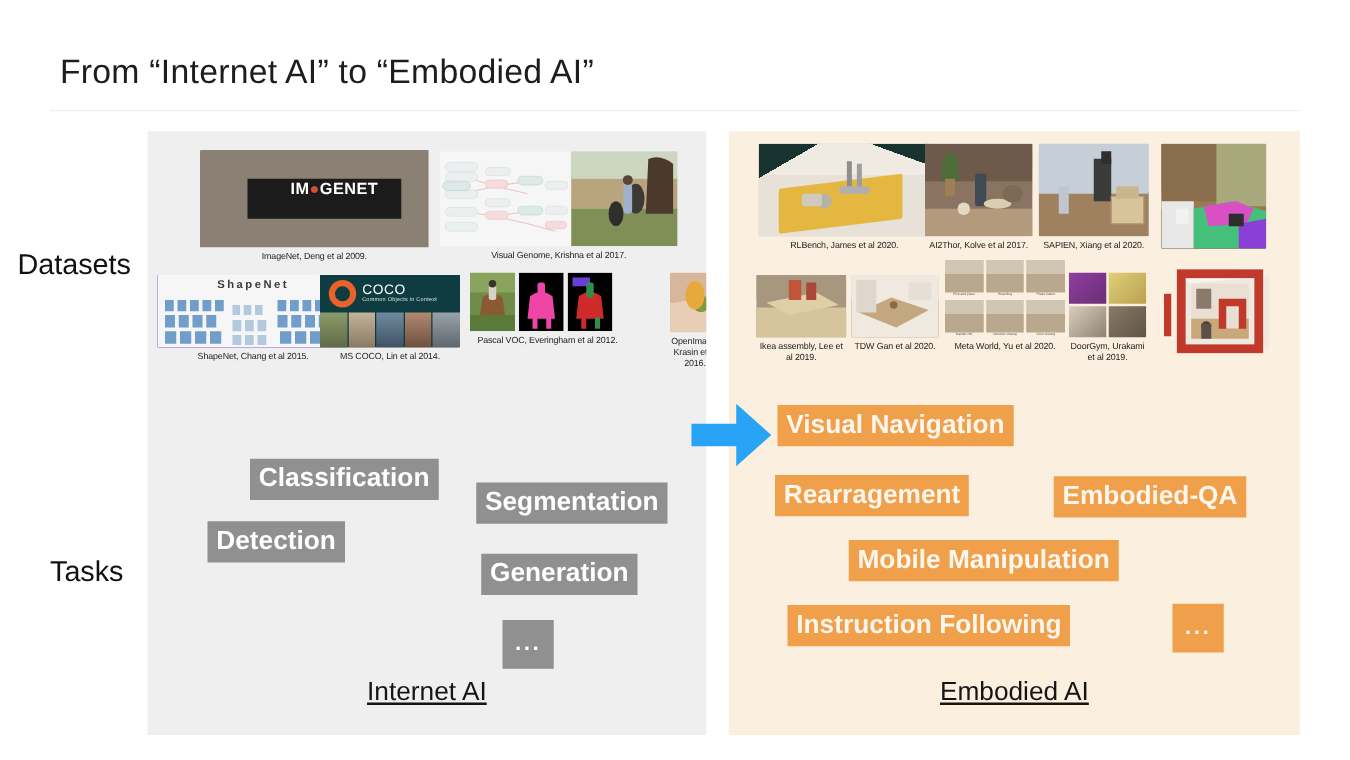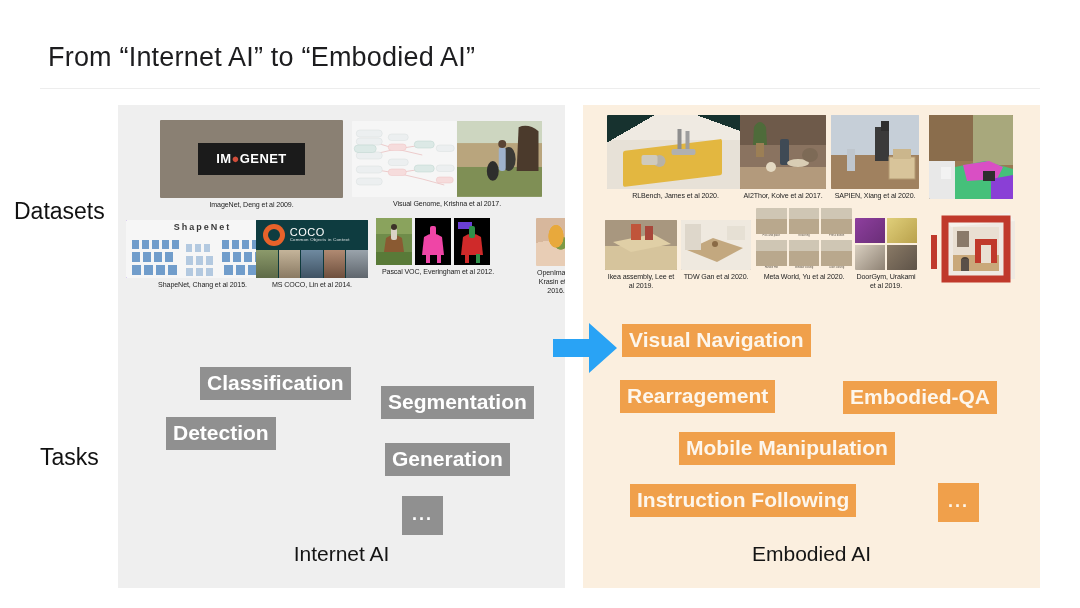--- a/index.html
+++ b/index.html
@@ -64,20 +64,21 @@
     background: #fbefdf;
   }
   .panel-footer {
     position: absolute;
     bottom: 22px;
     left: 0;
     width: 100%;
     text-align: center;
     font-size: 21px;
     color: #151515;
+    text-decoration: underline;
   }
 
   
   .arrow-wrap {
     position: absolute;
     left: 553px;
     top: 318px;
     width: 66px;
     height: 60px;
   }
@@ -116,26 +117,27 @@
       repeating-linear-gradient(42deg, #9a8f7e 0 4px, #7e756a 4px 8px, #b3a694 8px 12px, #6e6a63 12px 16px),
       #8f8madd;
     background-color: #8a8073;
   }
   .imagenet-badge {
     position: absolute;
     left: 21%; top: 30%;
     width: 58%; height: 40%;
     background: #1b1b1b;
     display: flex;
-    align-items: center;
+    align-items: flex-start;
     justify-content: center;
     color: #ffffff;
     font-size: 13px;
     font-weight: 700;
     letter-spacing: 0.4px;
+    padding-left: 16px;
   }
   .imagenet-badge .dot-a { color: #d14d3a; }
   .vg-photo {
     width: 100%; height: 100%;
     background:
       linear-gradient(180deg, #cfd9c8 0 26%, #b9a983 26% 56%, #8e9a63 56% 100%);
     position: relative;
     overflow: hidden;
   }
 

